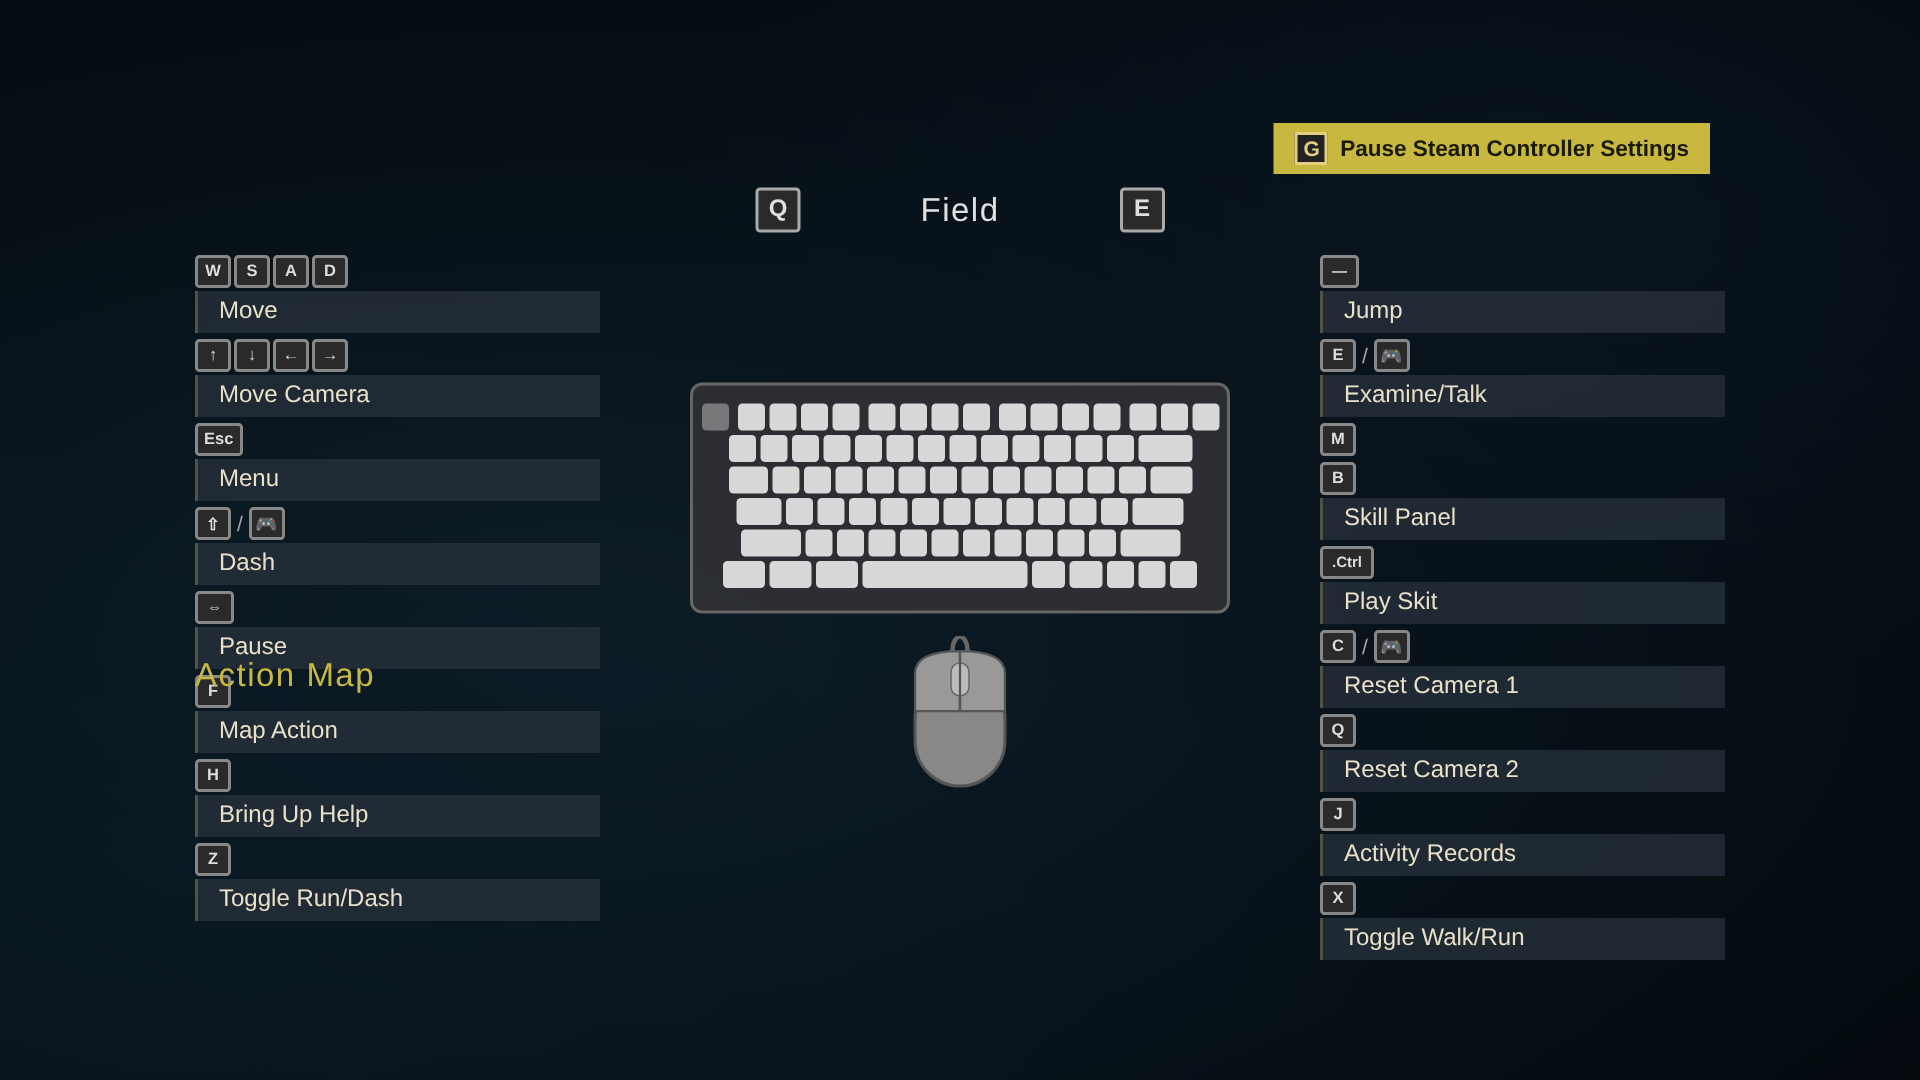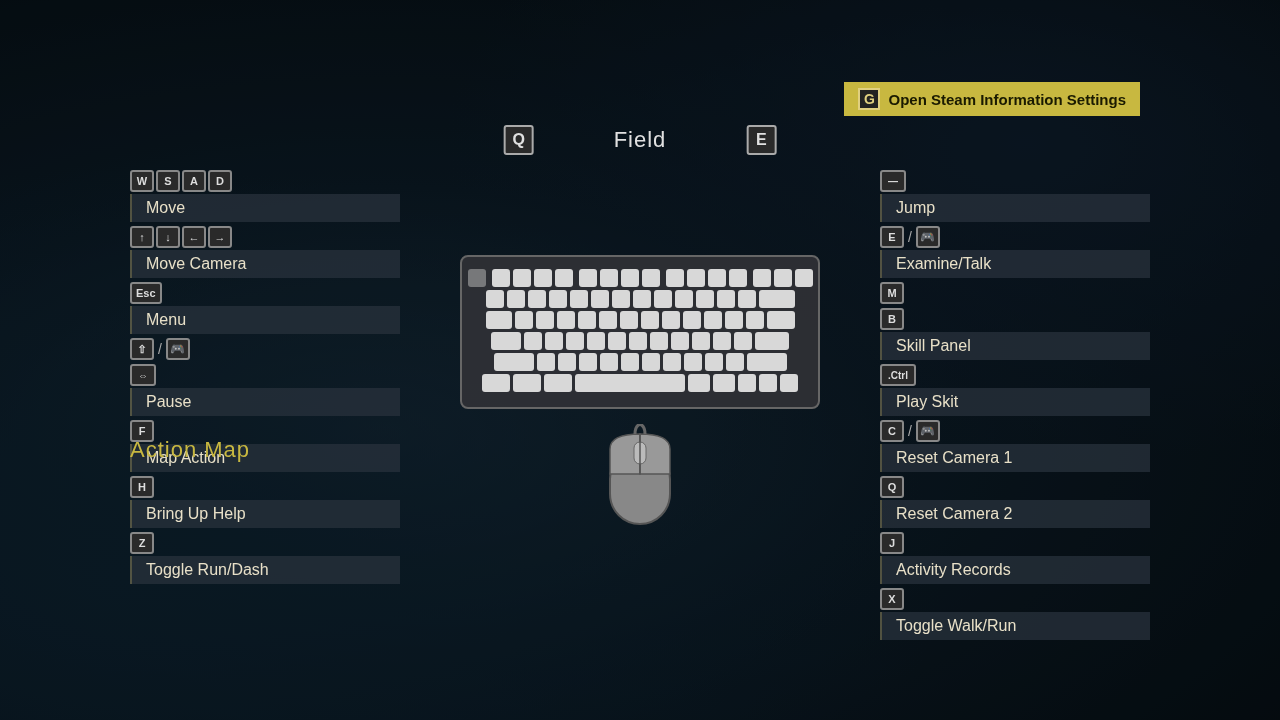--- a/index.html
+++ b/index.html
@@ -262,21 +262,21 @@
 </head>
 <body>
 
 <div class="bg"></div>
 <div class="overlay"></div>
 
 <div class="content">
 
   <div class="steam-btn">
     <div class="g-key">G</div>
-    <span>Open Steam Information Settings</span>
+    <span>Pause Steam Controller Settings</span>
   </div>
 
   <div class="field-header">
     <div class="key-badge">Q</div>
     <div class="field-title">Field</div>
     <div class="key-badge">E</div>
   </div>
 
   <div class="left-panel">
 
@@ -310,20 +310,21 @@
       </div>
       <span class="action-label">Menu</span>
     </div>
 
     <div class="action-row">
       <div class="key-group">
         <span class="key-single">⇧</span>
         <span class="slash">/</span>
         <span class="controller-icon">🎮</span>
       </div>
+      <span class="action-label">Dash</span>
     </div>
 
     <div class="action-row">
       <div class="key-group">
         <span class="key-wide">⇔</span>
       </div>
       <span class="action-label">Pause</span>
     </div>
 
     <div class="action-row">

